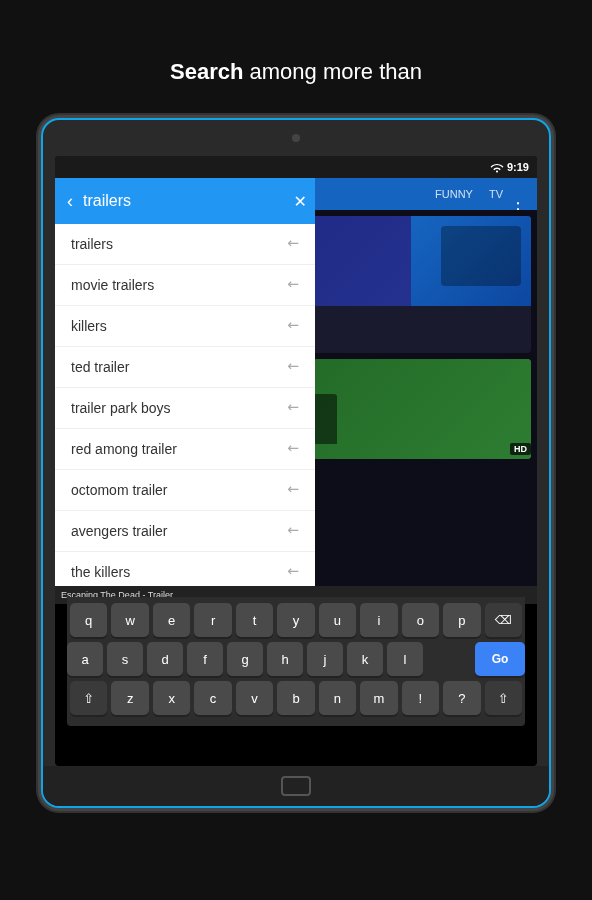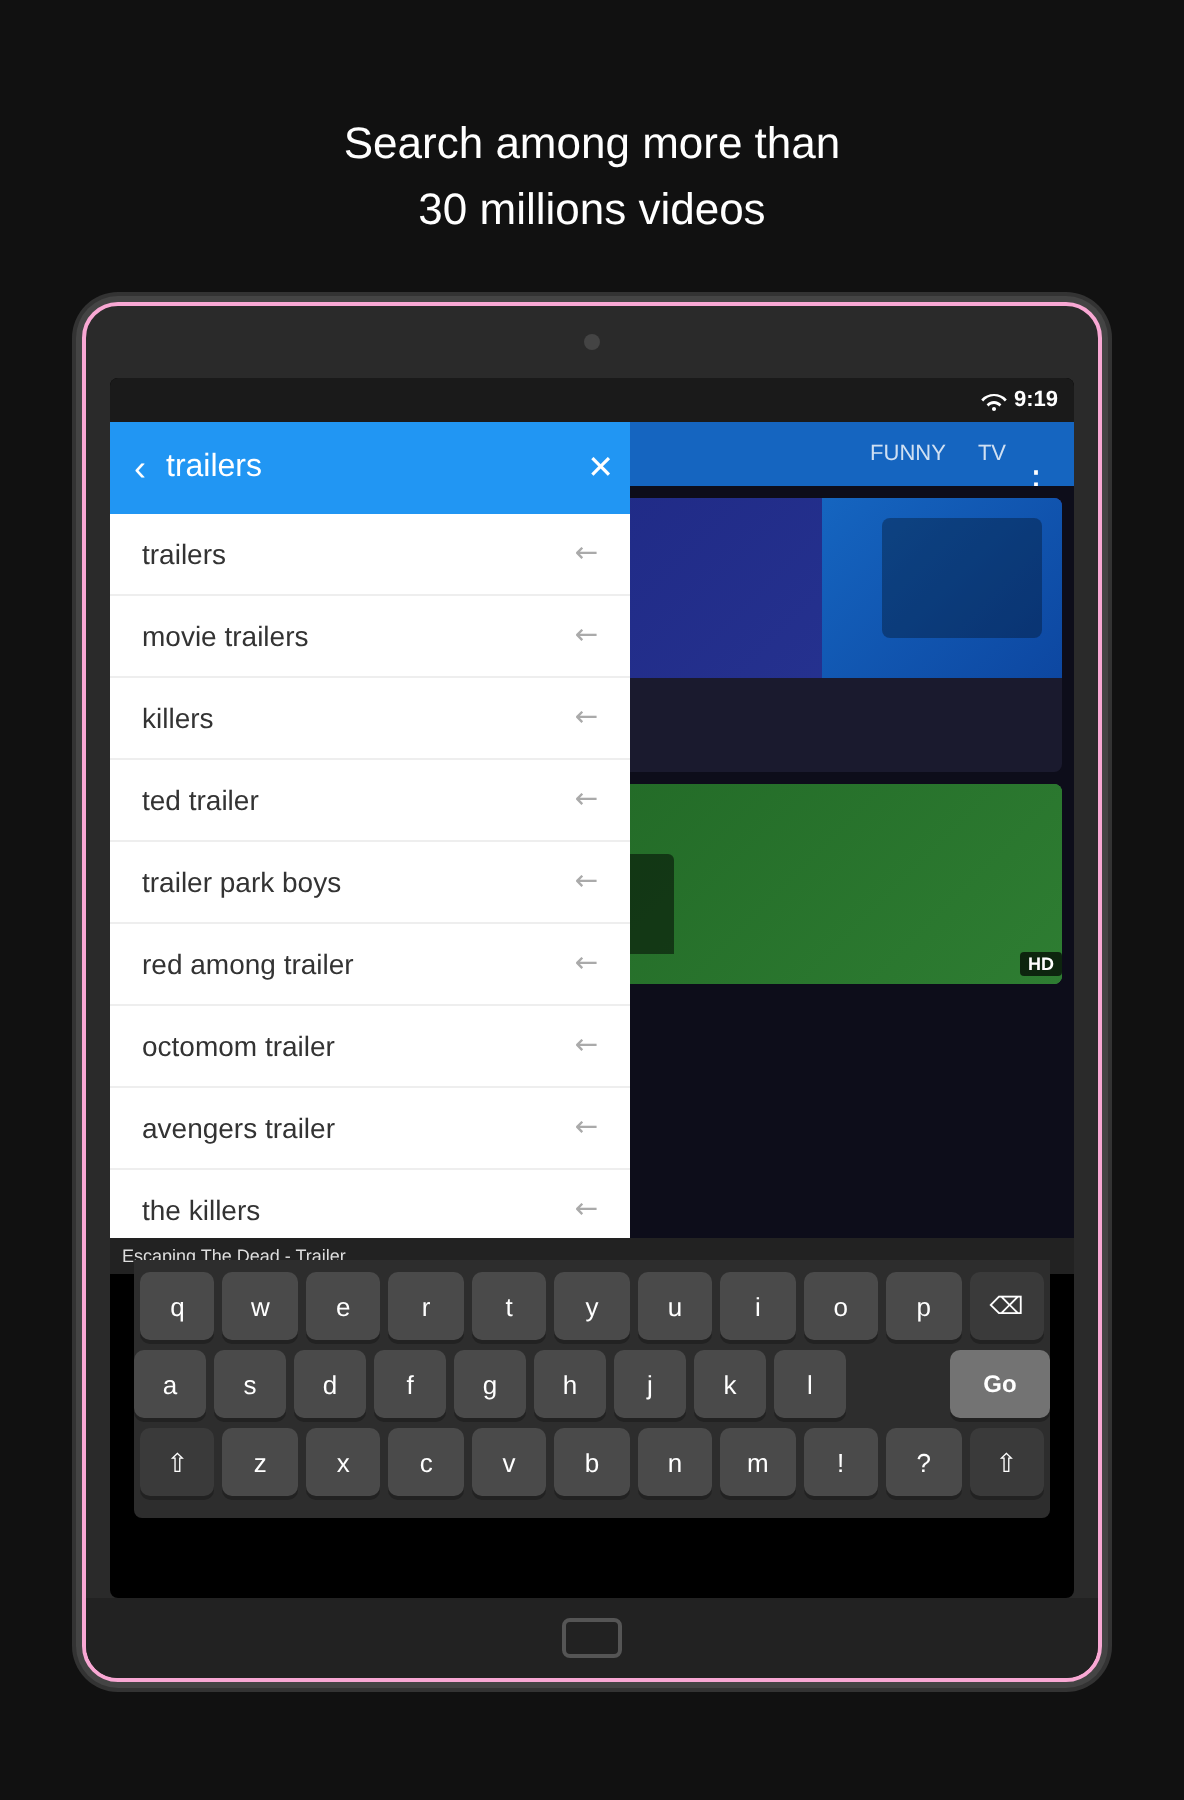--- a/index.html
+++ b/index.html
@@ -17,33 +17,33 @@
     
     .header-text {
       color: #fff;
       text-align: center;
       margin-top: 55px;
       margin-bottom: 30px;
       font-size: 22px;
       line-height: 1.5;
     }
     .header-text strong {
-      font-weight: normal;
+      font-weight: bold;
     }
 
     
     .tablet {
       width: 510px;
       height: 690px;
       background: #2a2a2a;
       border-radius: 18px;
       position: relative;
       box-shadow: 0 0 0 3px #444, 0 0 0 5px #333;
       overflow: hidden;
-      border: 2px solid #f9a8d4;
+      border: 2px solid #0ea5e9;
     }
 
     
     .camera {
       width: 8px;
       height: 8px;
       background: #444;
       border-radius: 50%;
       position: absolute;
       top: 14px;
@@ -281,21 +281,21 @@
     .kb-key.shift-key {
       max-width: 50px;
       background: #3a3a3a;
     }
     .kb-key.space-key {
       max-width: 180px;
       min-width: 120px;
       background: #5a5a5a;
     }
     .kb-key.go-key {
-      background: #737373;
+      background: #3b82f6;
       font-size: 12px;
       font-weight: bold;
       margin-left: 48px;
     }
     .kb-key.delete-key {
       background: #3a3a3a;
       font-size: 16px;
     }
     .kb-key.special {
       background: #3a3a3a;
@@ -343,21 +343,20 @@
       padding: 6px 3px;
     }
   </style>
 </head>
 <body>
 
 <div class="header-text">
   <span>
     <strong>Search</strong><span> among more than</span>
   </span><br>
-  <span>30 millions videos</span>
 </div>
 
 <div class="tablet">
   <div class="camera"></div>
 
   <div class="screen">
 
     <div class="status-bar">
       <div class="status-bar-icons">
 

